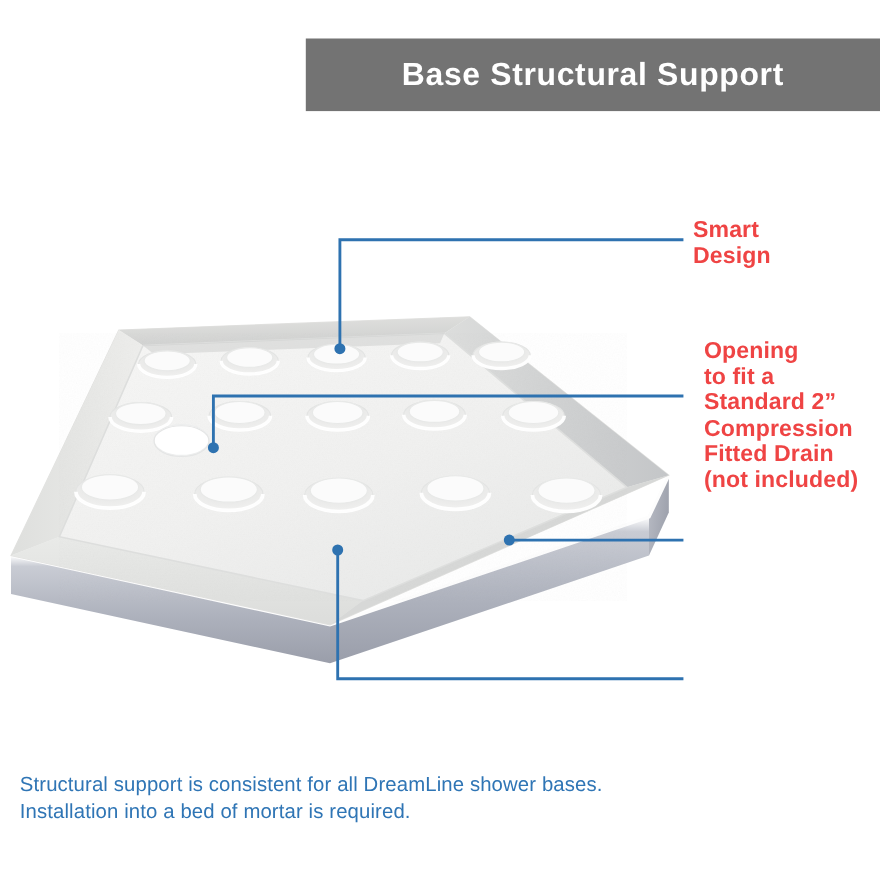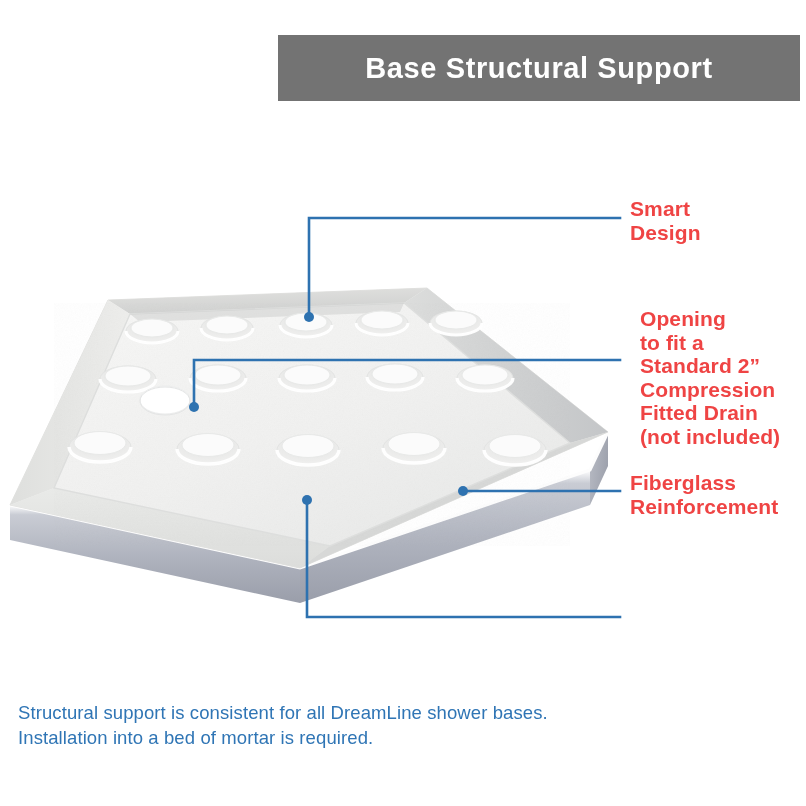--- a/index.html
+++ b/index.html
@@ -250,19 +250,17 @@
   <div class="callout" id="callout-smart">Smart
 Design</div>
 
   <div class="callout" id="callout-opening">Opening
 to fit a
 Standard 2”
 Compression
 Fitted Drain
 (not included)</div>
 
-  <div class="callout" id="callout-fiber">Fiberglass
-Reinforcement</div>
 
 
   <div class="caption">Structural support is consistent for all DreamLine shower bases. Installation into a bed of mortar is required.</div>
 
 </div>
 
 </body></html>

